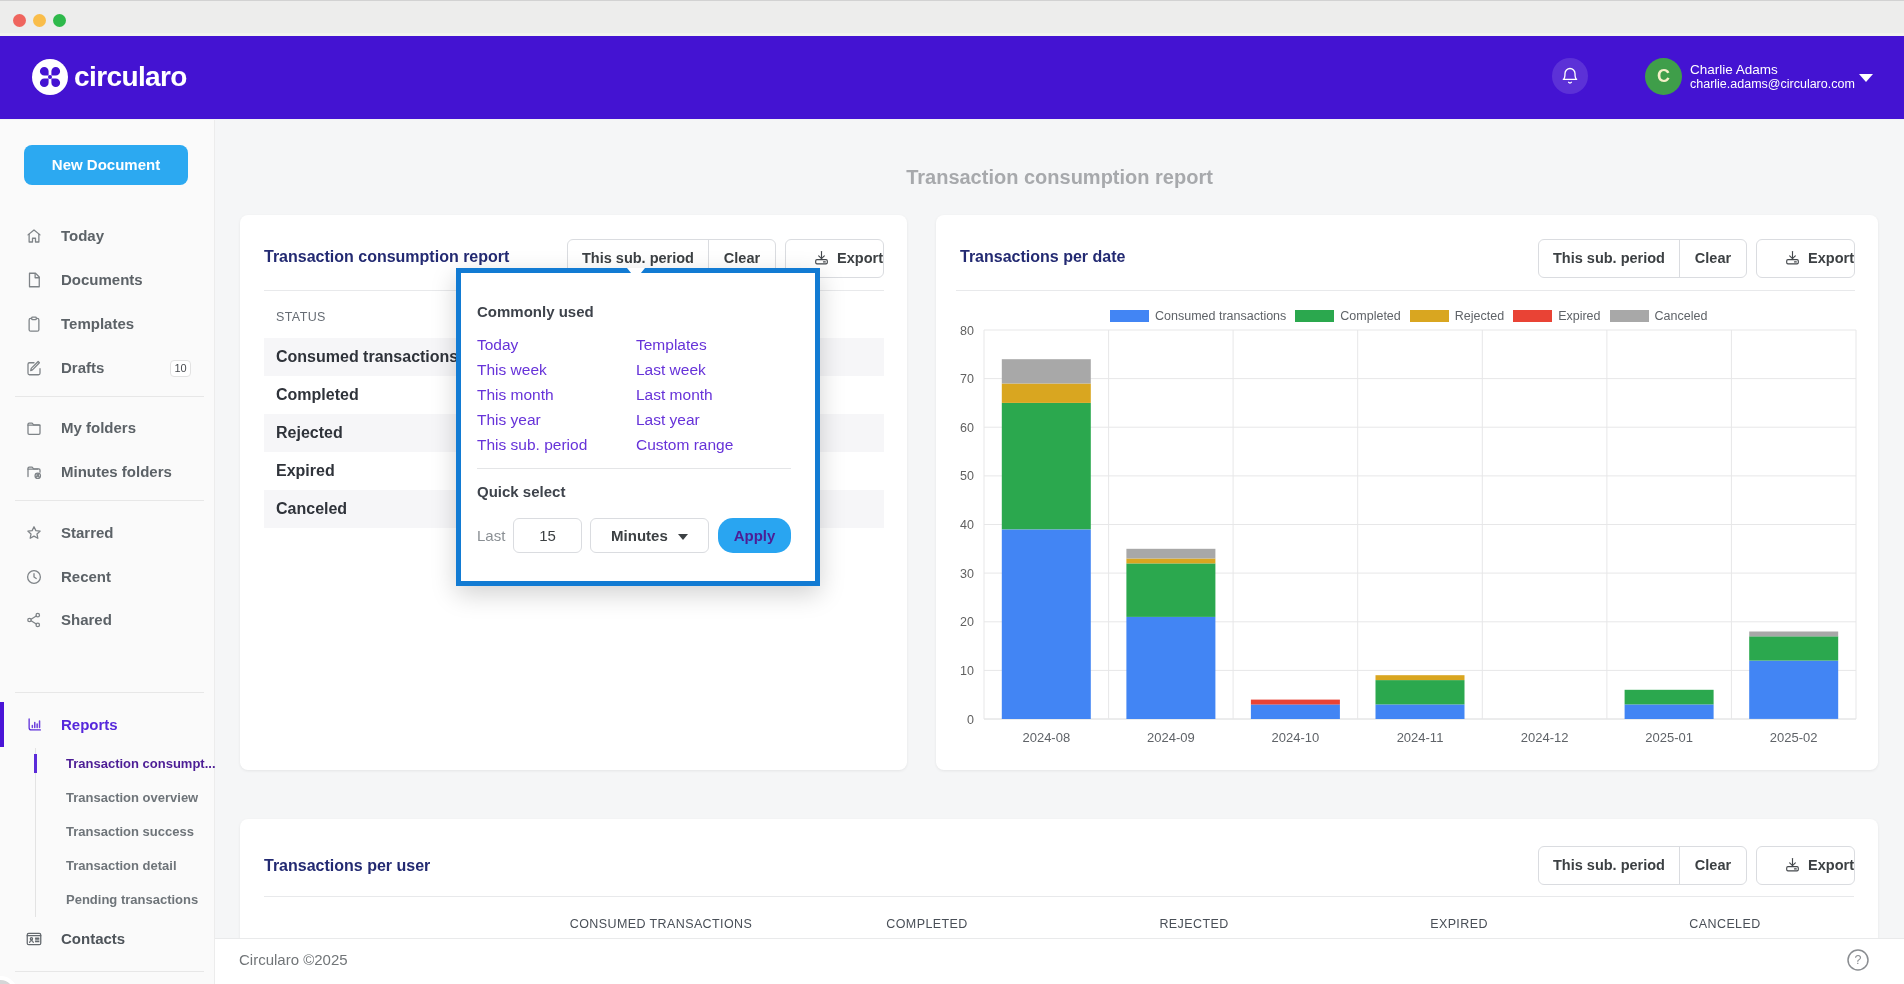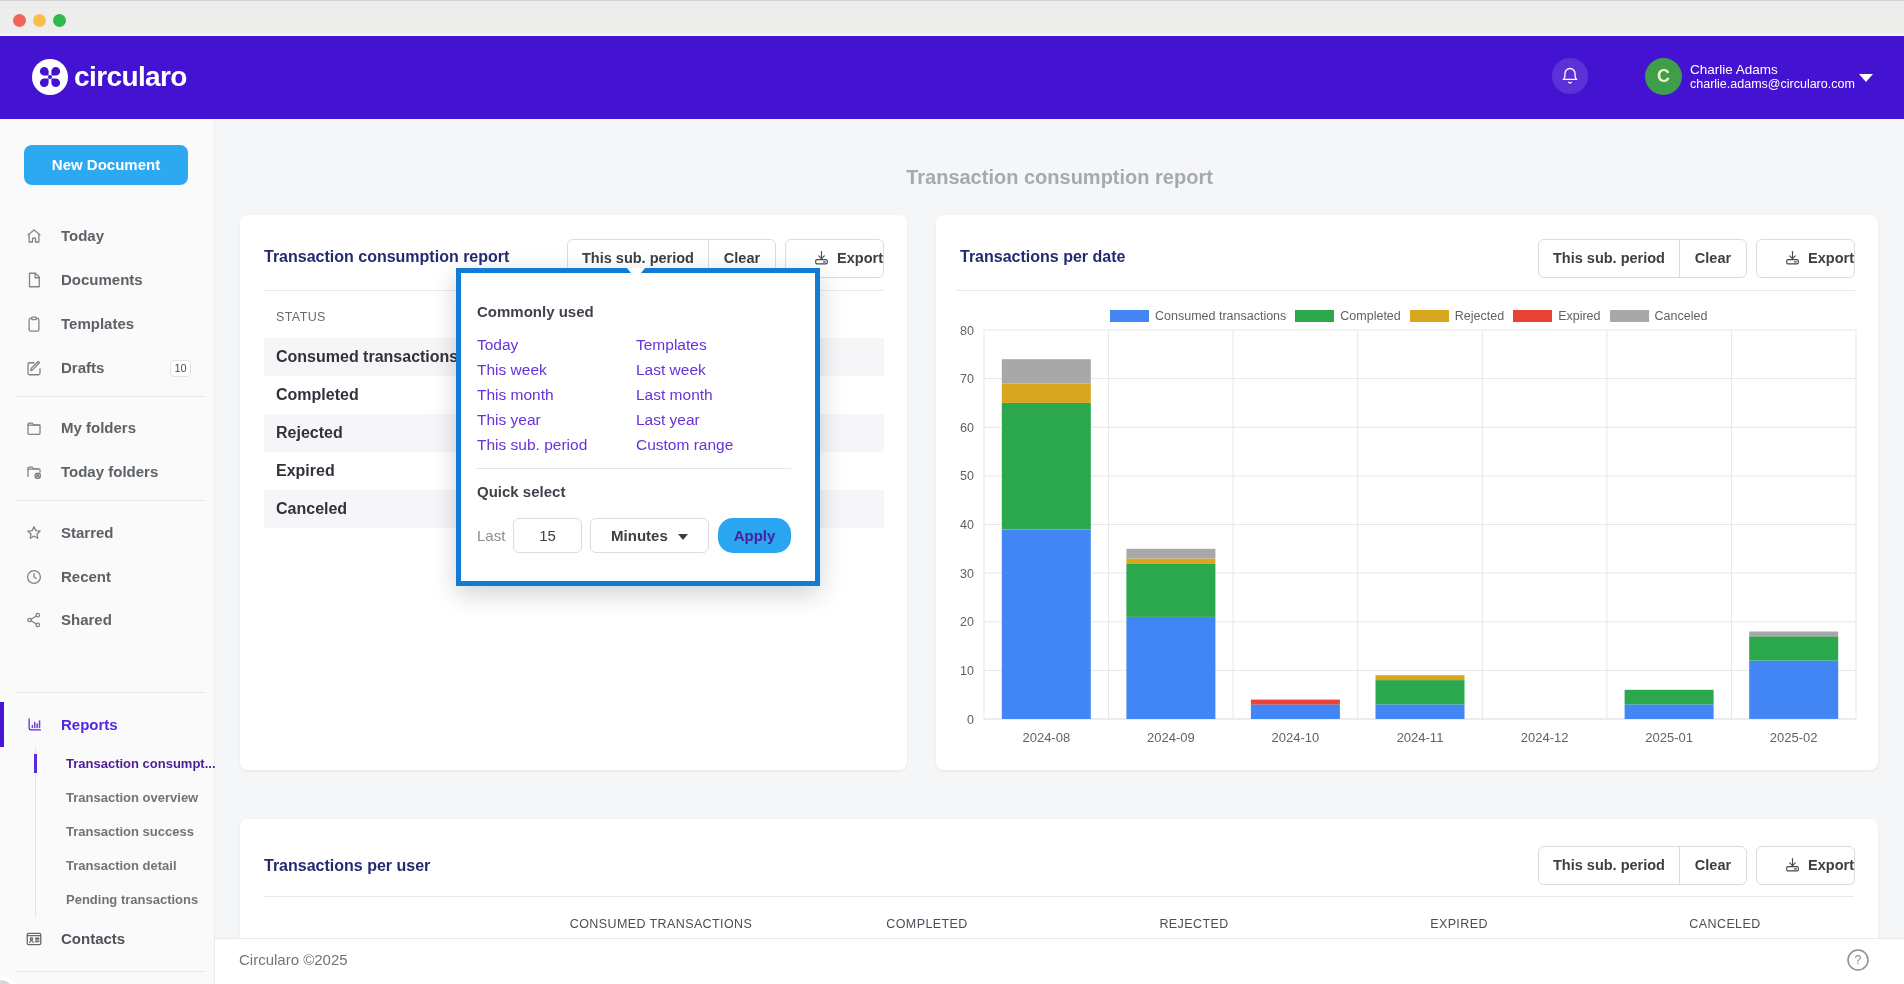--- a/index.html
+++ b/index.html
@@ -101,21 +101,21 @@
   <div class="lb">My folders</div>
 </div>
 <div class="mi" style="top:330px;">
   <svg class="ic" width="18" height="18" viewBox="0 0 24 24" fill="none" stroke="#7e8387" stroke-width="1.7" stroke-linecap="round" stroke-linejoin="round">
         <path d="M4 18V7a1.5 1.5 0 0 1 1.5-1.5h4l2 2.3h7A1.5 1.5 0 0 1 20 9.3v3"></path>
         <path d="M4 8.2h13"></path>
         <circle cx="17" cy="17" r="3.6"></circle>
         <circle cx="17" cy="16" r="1.1"></circle>
         <path d="M14.8 18.9c.5-1 1.2-1.4 2.2-1.4s1.7.4 2.2 1.4"></path>
       </svg>
-  <div class="lb">Today folders</div>
+  <div class="lb">Minutes folders</div>
 </div>
 <div class="sep" style="top:380px;"></div>
 <div class="mi" style="top:391px;">
   <svg class="ic" width="18" height="18" viewBox="0 0 24 24" fill="none" stroke="#7e8387" stroke-width="1.7" stroke-linecap="round" stroke-linejoin="round">
         <path d="M12 3.6l2.5 5.2 5.7.7-4.2 3.9 1.1 5.6L12 16.2 6.9 19l1.1-5.6-4.2-3.9 5.7-.7z"></path>
       </svg>
   <div class="lb">Starred</div>
 </div>
 <div class="mi" style="top:435px;">
   <svg class="ic" width="18" height="18" viewBox="0 0 24 24" fill="none" stroke="#7e8387" stroke-width="1.7" stroke-linecap="round" stroke-linejoin="round">

